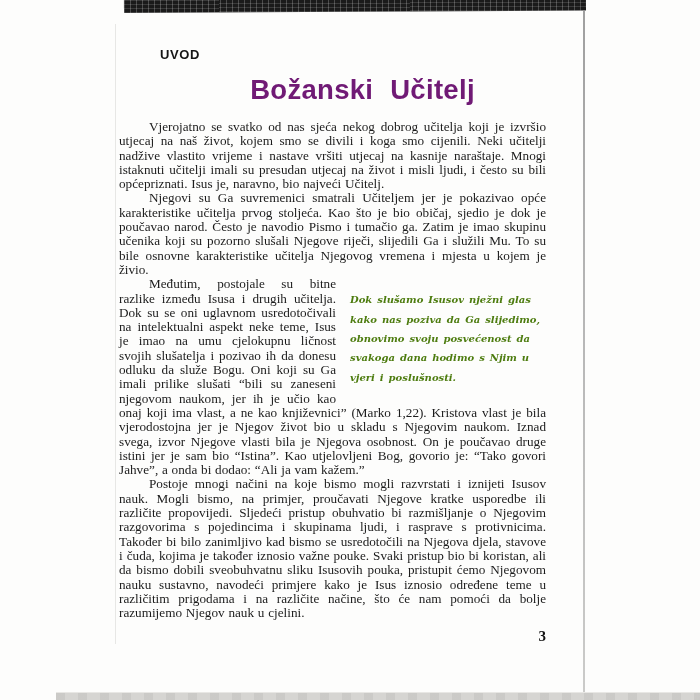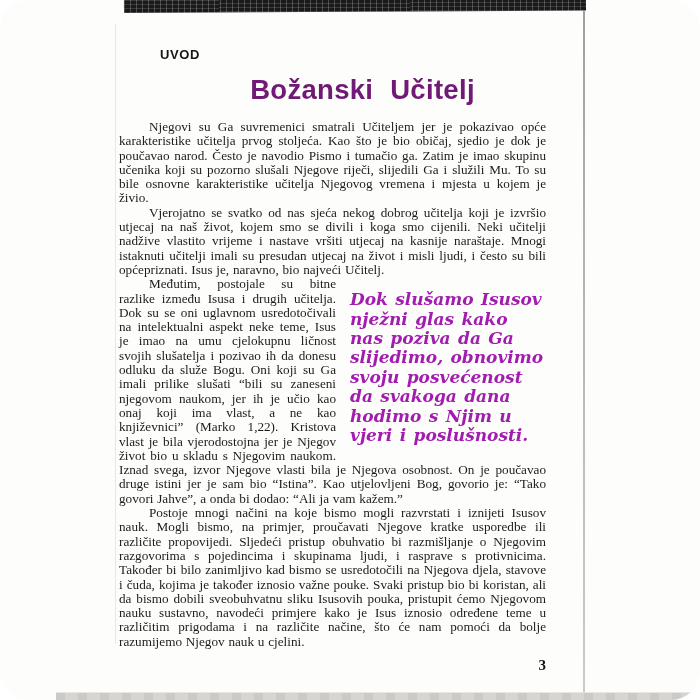--- a/index.html
+++ b/index.html
@@ -6,21 +6,20 @@
     body { background: #ffffff; }
 
     .screen {
       position: relative;
       width: 700px;
       height: 700px;
       background: var(--paper, #fdfdfc);
       overflow: hidden;
       font-family: "Liberation Serif", serif;
       color: var(--ink, #1b1b1b);
-      border-radius: 29px;
     }
 
     
     .top-band {
       position: absolute;
       left: 124px;
       top: -2px;
       width: 462px;
       height: 15px;
       background:
@@ -107,25 +106,25 @@
     .pullquote {
       float: right;
       display: block;
       width: 196px;
       margin: 13px 0 8px 14px;
       text-indent: 0;
       text-align: left;
       font-family: "DejaVu Serif", serif;
       font-weight: bold;
       font-style: italic;
-      font-size: 17px;
+      font-size: 10px;
       line-height: 19.4px;
       word-spacing: 1.5px;
       hyphens: none;
-      color: #a21caf;
+      color: #4d7c0f;
     }
 
     .pagenum {
       margin-top: 8px;
       text-align: right;
       font-family: "Liberation Serif", serif;
       font-weight: bold;
       font-size: 15px;
       color: #111111;
     }
@@ -139,23 +138,23 @@
   <div class="left-edge-line"></div>
   <div class="right-edge-line"></div>
   <div class="bottom-strip"></div>
 
   <div class="content">
     <div class="kicker">UVOD</div>
 
     <h1 class="title">Božanski Učitelj</h1>
 
     <div class="bodytext">
+      <p>Vjerojatno se svatko od nas sjeća nekog dobrog učitelja koji je izvršio utjecaj na naš život, kojem smo se divili i koga smo cijenili. Neki učitelji nadžive vlastito vrijeme i nastave vršiti utjecaj na kasnije naraštaje. Mnogi istaknuti učitelji imali su presudan utjecaj na život i misli ljudi, i često su bili općepriznati. Isus je, naravno, bio najveći Učitelj.</p>
+
       <p>Njegovi su Ga suvremenici smatrali Učiteljem jer je pokazivao opće karakteristike učitelja prvog stoljeća. Kao što je bio običaj, sjedio je dok je poučavao narod. Često je navodio Pismo i tumačio ga. Zatim je imao skupinu učenika koji su pozorno slušali Njegove riječi, slijedili Ga i služili Mu. To su bile osnovne karakteristike učitelja Njegovog vremena i mjesta u kojem je živio.</p>
-
-      <p>Vjerojatno se svatko od nas sjeća nekog dobrog učitelja koji je izvršio utjecaj na naš život, kojem smo se divili i koga smo cijenili. Neki učitelji nadžive vlastito vrijeme i nastave vršiti utjecaj na kasnije naraštaje. Mnogi istaknuti učitelji imali su presudan utjecaj na život i misli ljudi, i često su bili općepriznati. Isus je, naravno, bio najveći Učitelj.</p>
 
       <p>
         <span class="pullquote">Dok slušamo Isusov nježni glas kako nas poziva da Ga slijedimo, obnovimo svoju posvećenost da svakoga dana hodimo s Njim u vjeri i poslušnosti.</span><span>Međutim, postojale su bitne razlike između Isusa i drugih učitelja. Dok su se oni uglavnom usredotočivali na intelektualni aspekt neke teme, Isus je imao na umu cjelokupnu ličnost svojih slušatelja i pozivao ih da donesu odluku da služe Bogu. Oni koji su Ga imali prilike slušati “bili su zaneseni njegovom naukom, jer ih je učio kao onaj koji ima vlast, a ne kao književnici” (Marko 1,22). Kristova vlast je bila vjerodostojna jer je Njegov život bio u skladu s Njegovim naukom. Iznad svega, izvor Njegove vlasti bila je Njegova osobnost. On je poučavao druge istini jer je sam bio “Istina”. Kao utjelovljeni Bog, govorio je: “Tako govori Jahve”, a onda bi dodao: “Ali ja vam kažem.”</span>
       </p>
 
       <p>Postoje mnogi načini na koje bismo mogli razvrstati i iznijeti Isusov nauk. Mogli bismo, na primjer, proučavati Njegove kratke usporedbe ili različite propovijedi. Sljedeći pristup obuhvatio bi razmišljanje o Njegovim razgovorima s pojedincima i skupinama ljudi, i rasprave s protivnicima. Također bi bilo zanimljivo kad bismo se usredotočili na Njegova djela, stavove i čuda, kojima je također iznosio važne pouke. Svaki pristup bio bi koristan, ali da bismo dobili sveobuhvatnu sliku Isusovih pouka, pristupit ćemo Njegovom nauku sustavno, navodeći primjere kako je Isus iznosio određene teme u različitim prigodama i na različite načine, što će nam pomoći da bolje razumijemo Njegov nauk u cjelini.</p>
     </div>
 
     <div class="pagenum">3</div>
   </div>

